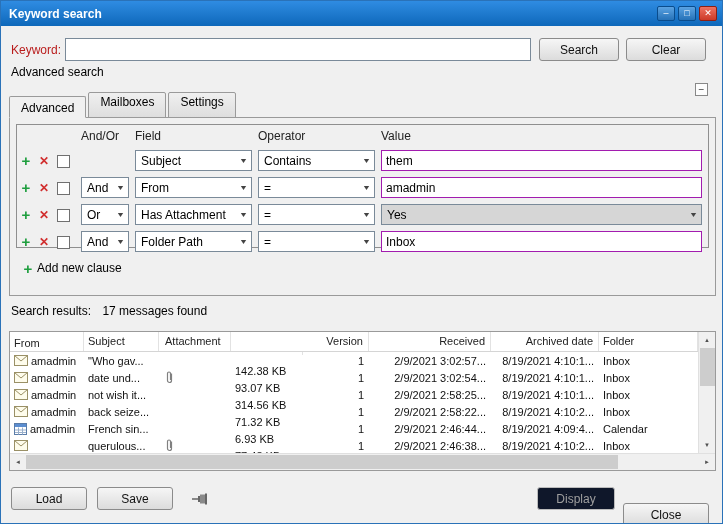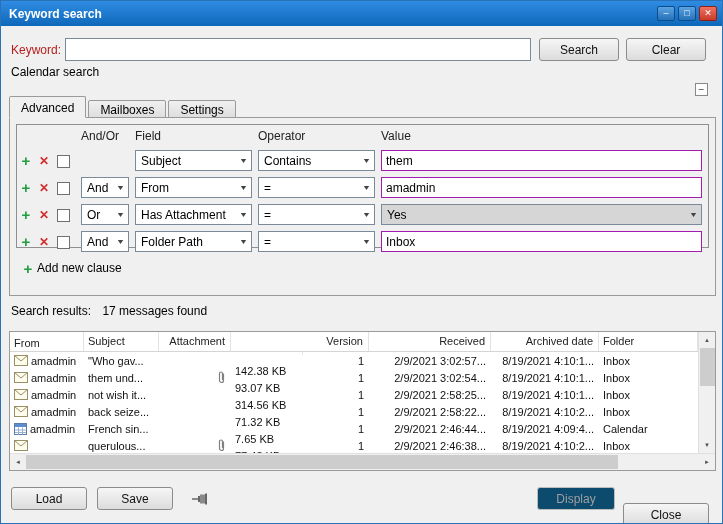--- a/index.html
+++ b/index.html
@@ -25,21 +25,21 @@
     border:1px solid #8b8b8b; border-radius:3px; color:#111; }
   .btn-search { width:80px; margin-right:7px; }
   .btn-clear { width:80px; }
   .adv-label { position:absolute; top:64px; left:10px; font-size:12px; color:#000; }
   .collapse-box { position:absolute; top:82px; right:14px; width:13px; height:13px; border:1px solid #888;
     background:#fdfdfd; display:flex; align-items:center; justify-content:center; font-size:10px; line-height:1; color:#333; }
 
   
   .tabs { position:absolute; top:95px; left:8px; display:flex; z-index:2; align-items:flex-end; height:22px; }
   .tab { font-size:12px; border:1px solid #9a9a9a; background:linear-gradient(#f0f0f0,#dedede);
-    margin-right:2px; border-radius:2px 2px 0 0; padding:2px 11px; height:18px; }
+    margin-right:2px; border-radius:2px 2px 0 0; padding:2px 11px; height:26px; }
   .tab.active { background:#f0f0f0; height:22px; border-bottom:1px solid #f0f0f0; z-index:3; padding-top:4px; }
   .tab-panel { position:absolute; top:116px; left:8px; width:707px; height:179px; border:1px solid #9a9a9a; background:#f0f0f0; }
 
   
   .clause-box { position:absolute; top:6px; left:6px; right:6px; height:124px; border:1px solid #8f8f8f; background:#f0f0f0; }
   .clause-row { display:grid; grid-template-columns:18px 18px 28px 54px 123px 123px 1fr;
     align-items:center; height:27px; padding-right:6px; }
   .clause-header { height:22px; }
   .hdr { font-size:12px; color:#222; }
   .icon-add { color:#1e9e3e; font-weight:bold; font-size:15px; text-align:center; line-height:1; cursor:default; }
@@ -62,21 +62,21 @@
   .results-summary .count { margin-left:8px; }
   .results-area { position:absolute; top:330px; left:8px; width:707px; height:140px; border:1px solid #9a9a9a; background:#fff; }
   .grid { position:absolute; top:0; left:0; right:17px; bottom:17px; overflow:hidden; }
   .grid-header { display:flex; height:20px; border-bottom:1px solid #d5d5d5; background:#fff; }
   .gh { font-size:11px; color:#222; padding:3px 5px 0 4px; border-right:1px solid #e2e2e2;
     white-space:nowrap; overflow:hidden; }
   .grid-row { display:flex; height:17px; align-items:center; }
   .gc { font-size:11px; padding:0 5px 0 4px; white-space:nowrap; overflow:hidden; color:#111; }
   .c-from { width:74px; display:flex; align-items:center; gap:3px; }
   .c-subject { width:75px; }
-  .c-attach { width:72px; padding-left:6px;text-align:right; }
+  .c-attach { width:72px; padding-left:6px; }
   .c-size { width:72px; text-align:left;margin-top:20px; }
   .c-version { width:66px; text-align:right; }
   .c-received { width:122px; text-align:right; }
   .c-archived { width:108px; text-align:right; }
   .c-folder { flex:1; }
   .row-icon { display:inline-flex; flex:0 0 auto; }
 
   
   .vscroll { position:absolute; top:0; right:0; width:17px; bottom:17px; background:#f0f0f0; border-left:1px solid #e0e0e0; }
   .sb-arrow { width:100%; height:16px; display:flex; align-items:center; justify-content:center;
@@ -87,21 +87,21 @@
   .hscroll .sb-arrow { position:absolute; width:16px; height:100%; }
   .hscroll .left { left:0; }
   .hscroll .right { right:0; }
   .hthumb { position:absolute; left:16px; top:1px; height:14px; width:592px; background:#cdcdcd; }
 
   
   .footer { position:absolute; top:486px; left:10px; right:13px; height:23px; display:flex; align-items:center; }
   .btn-load, .btn-save { width:76px; margin-right:10px; }
   .pin-btn { width:26px; height:20px; display:inline-flex; align-items:center; justify-content:center; margin-left:4px; }
   .btn-display { width:78px; margin-left:auto; margin-right:8px; color:#9f9f9f; border-color:#bcbcbc;
-    background:#0c4a6e; }
+    background:#0f172a; }
   .btn-close { width:86px;margin-top:32px; }
 </style>
 </head>
 <body>
 
 <div class="window">
 
   <div class="titlebar">
     <span class="title">Keyword search</span>
     <span class="tb-btn">
@@ -115,21 +115,21 @@
       </span>
   </div>
 
   <div class="keyword-row">
     <label class="kw-label">Keyword:</label>
     <input class="kw-input" type="text" value="" style="">
     <button class="btn btn-search">Search</button>
     <button class="btn btn-clear">Clear</button>
   </div>
 
-  <div class="adv-label">Calendar search</div>
+  <div class="adv-label">Advanced search</div>
   <div class="collapse-box">
       <span>−</span>
     </div>
 
   <div class="tabs">
     <div class="tab active">Advanced</div>
     <div class="tab">Mailboxes</div>
     <div class="tab">Settings</div>
   </div>
 
@@ -294,21 +294,21 @@
       <div class="grid-row">
         <div class="gc c-from">
             <span class="row-icon">
               <svg width="14" height="11">
                 <rect x="0.5" y="0.5" width="13" height="10" fill="#fefcec" stroke="#9a9066"></rect>
                 <path d="M0.5 0.5 L7 6 L13.5 0.5" fill="none" stroke="#9a9066"></path>
               </svg>
             </span>
             <span>amadmin</span>
           </div>
-        <div class="gc c-subject">them und...</div>
+        <div class="gc c-subject">date und...</div>
         <div class="gc c-attach"><span class="row-icon">
               <svg width="9" height="14" viewBox="0 0 9 14">
                 <path d="M6.5 3.5 v7 a2 2 0 0 1 -4 0 v-7 a1.5 1.5 0 0 1 3 0 v6.5" fill="none" stroke="#808080" stroke-width="1.2"></path>
               </svg>
             </span></div>
         <div class="gc c-size">93.07 KB</div>
         <div class="gc c-version">1</div>
         <div class="gc c-received">2/9/2021 3:02:54...</div>
         <div class="gc c-archived">8/19/2021 4:10:1...</div>
         <div class="gc c-folder">Inbox</div>
@@ -358,21 +358,21 @@
               <svg width="13" height="12">
                 <rect x="0.5" y="0.5" width="12" height="11" fill="#fff" stroke="#5a7ca8"></rect>
                 <rect x="1" y="1" width="11" height="3" fill="#5b8dd0"></rect>
                 <path d="M1 7 h11 M1 9.5 h11 M4.5 4.5 v7 M8.5 4.5 v7" stroke="#9ab0cc" stroke-width="1" fill="none"></path>
               </svg>
             </span>
             <span>amadmin</span>
           </div>
         <div class="gc c-subject">French sin...</div>
         <div class="gc c-attach"></div>
-        <div class="gc c-size">7.65 KB</div>
+        <div class="gc c-size">6.93 KB</div>
         <div class="gc c-version">1</div>
         <div class="gc c-received">2/9/2021 2:46:44...</div>
         <div class="gc c-archived">8/19/2021 4:09:4...</div>
         <div class="gc c-folder">Calendar</div>
       </div>
 
       <div class="grid-row">
         <div class="gc c-from">
             <span class="row-icon">
               <svg width="14" height="11">

